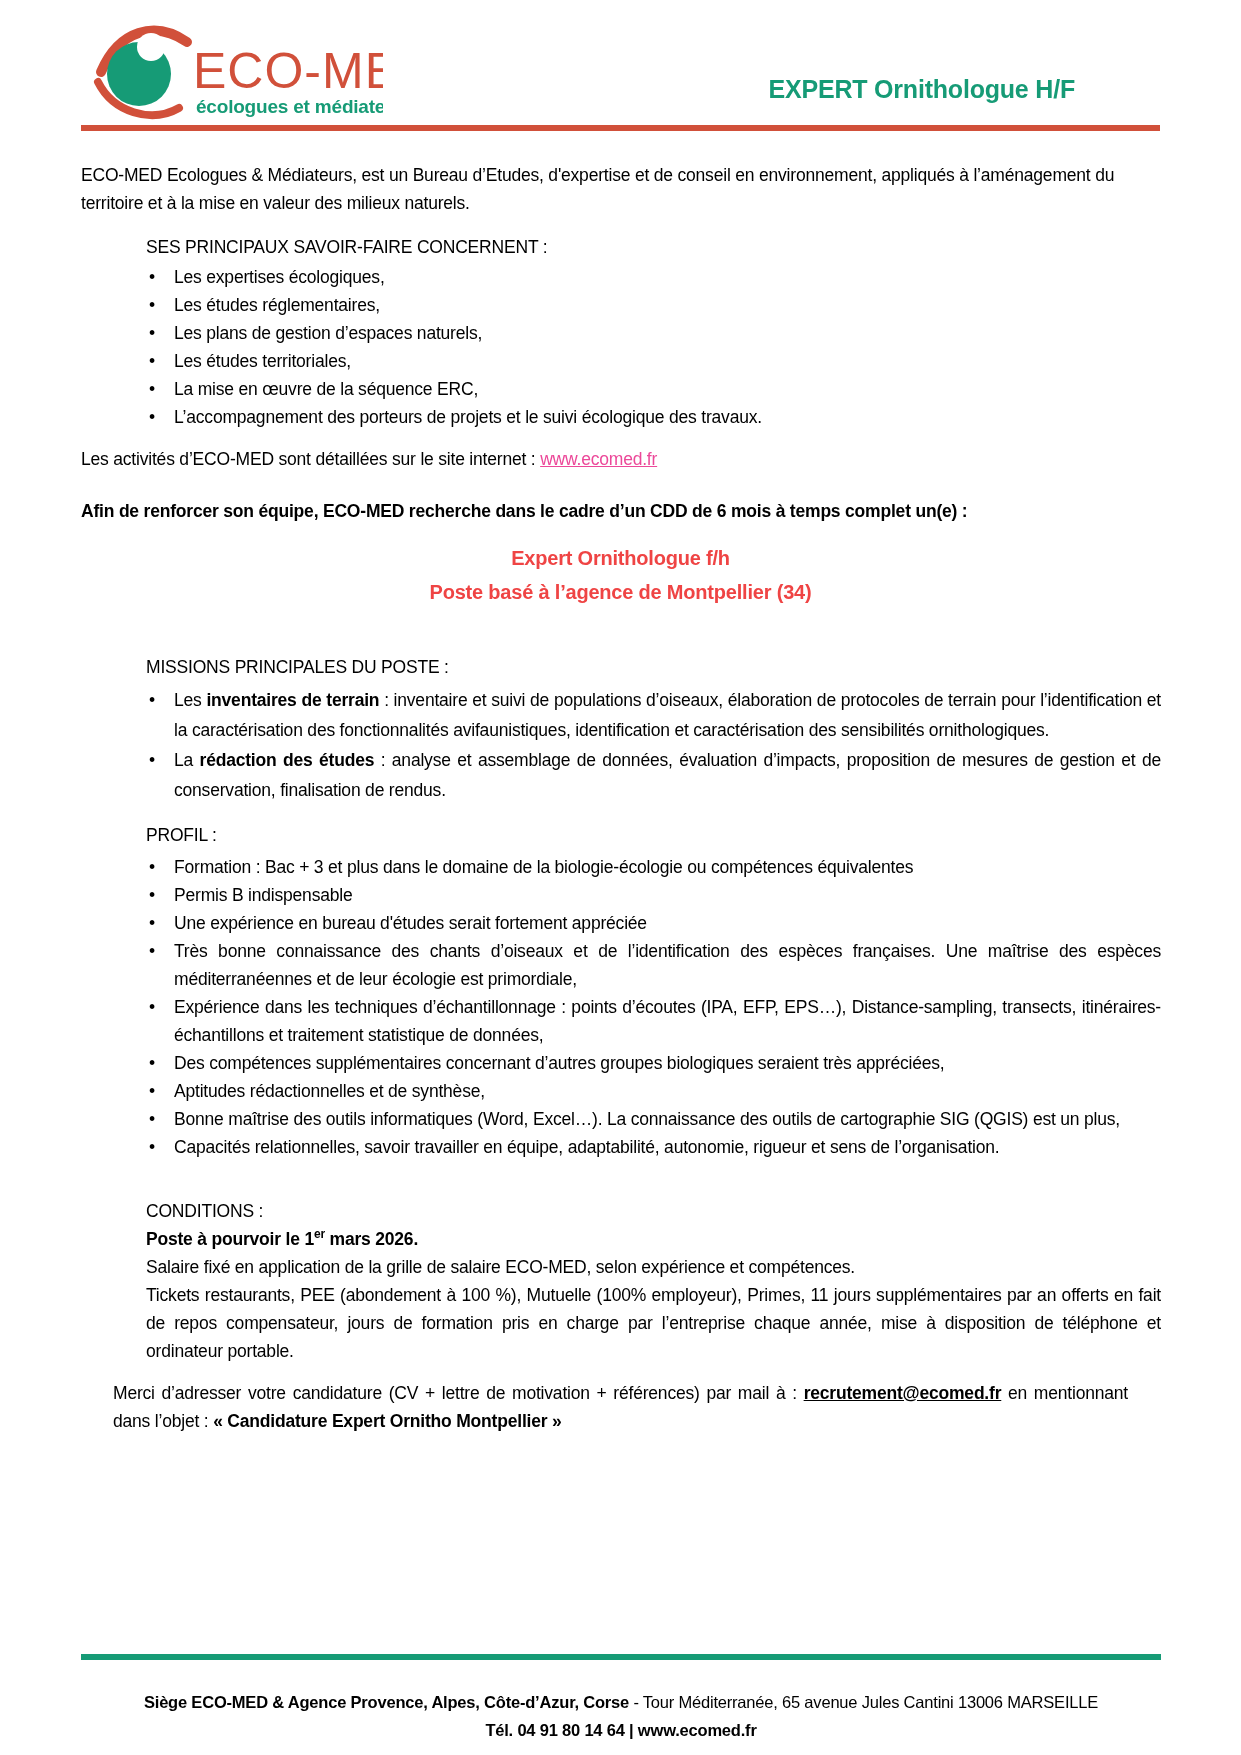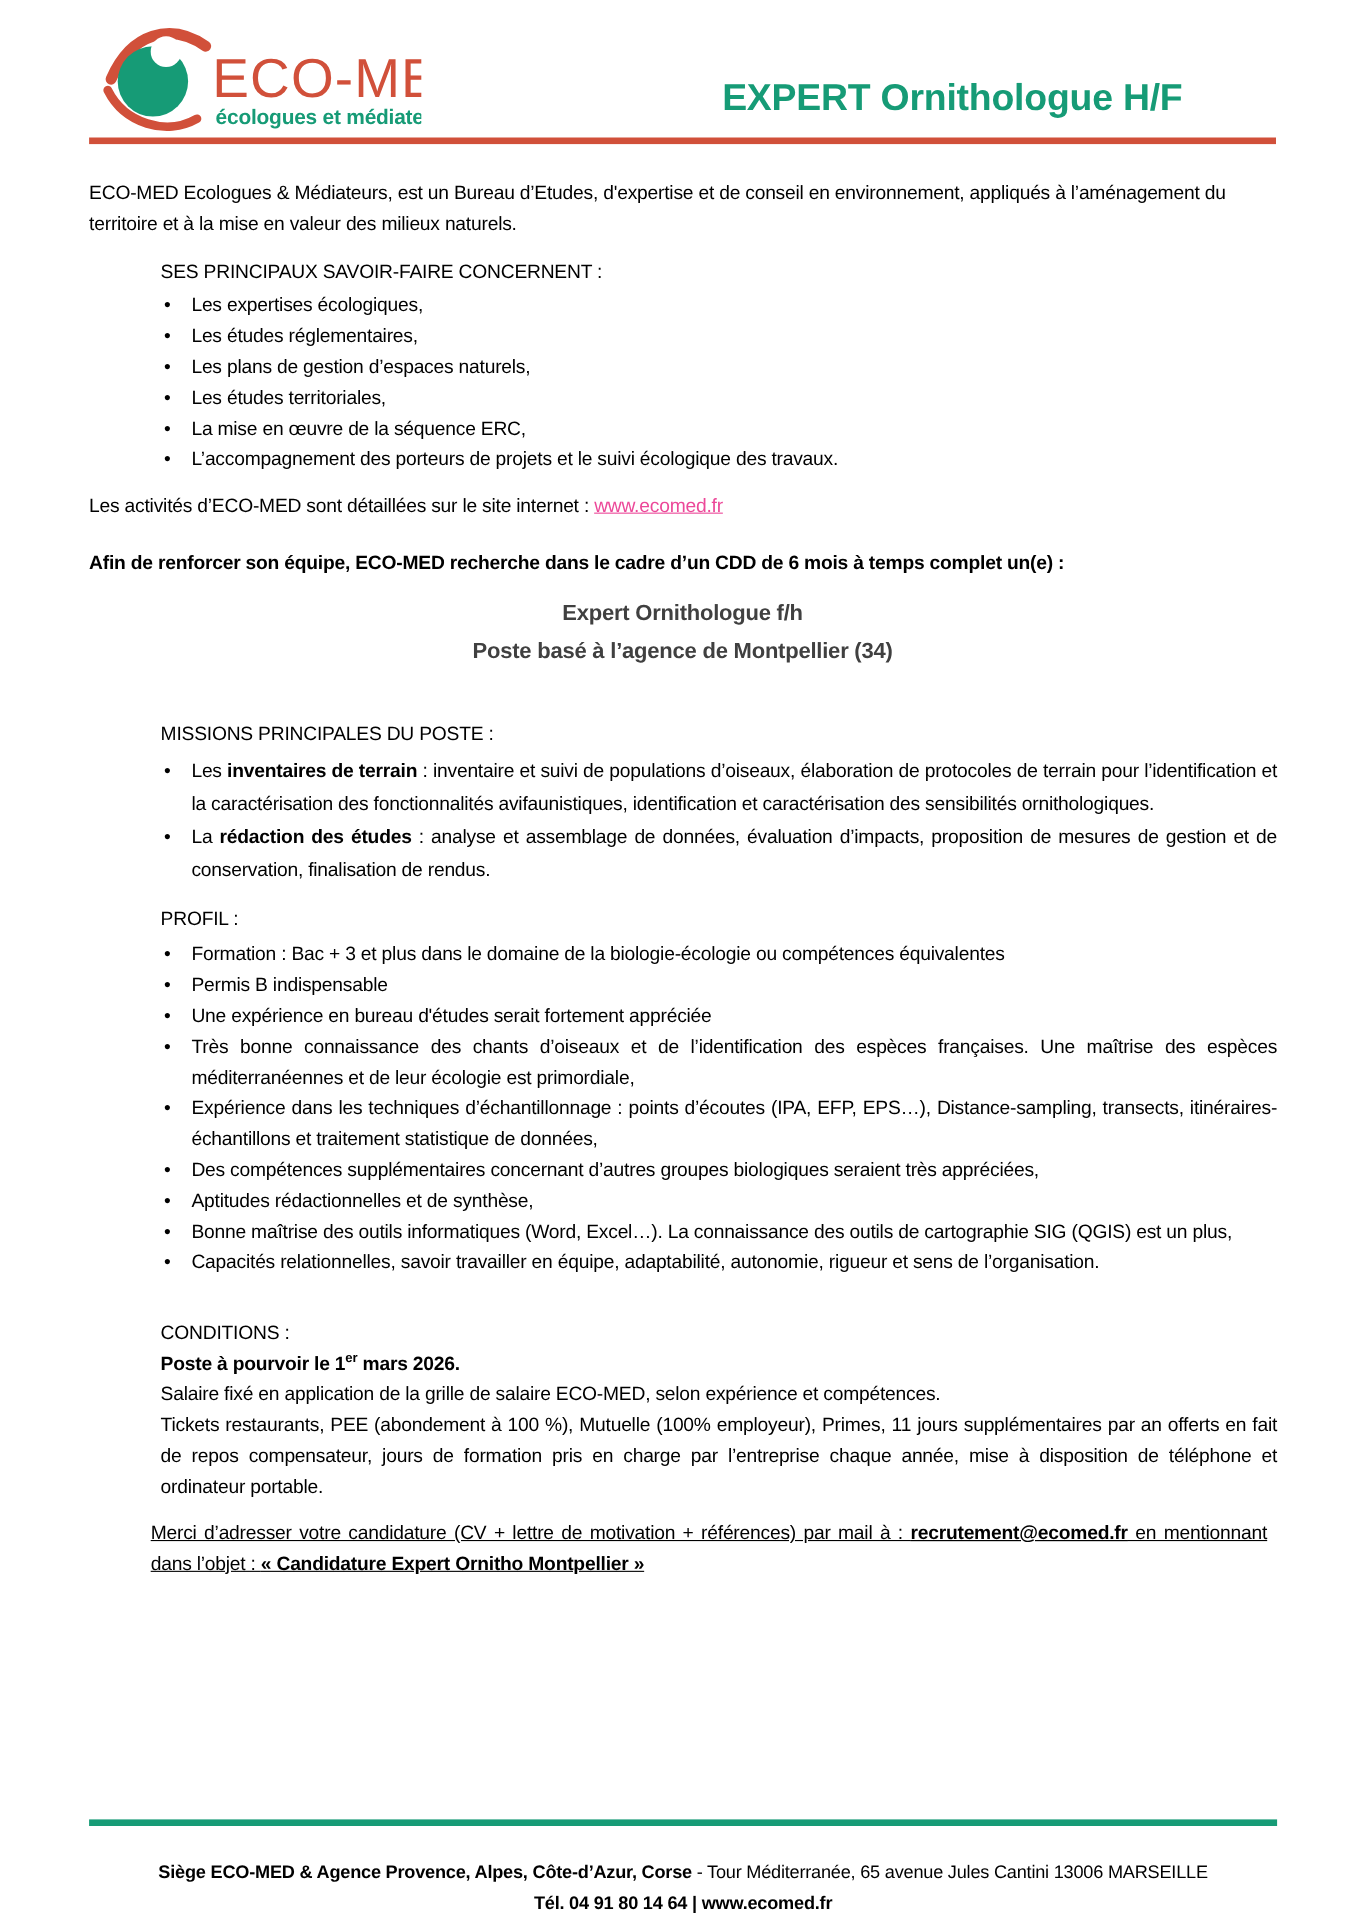--- a/index.html
+++ b/index.html
@@ -6,46 +6,46 @@
   body{
     width:1241px;height:1755px;background:#ffffff;position:relative;overflow:hidden;
     font-family:"Liberation Sans","DejaVu Sans",sans-serif;
     font-size:17.5px;line-height:28px;color:#000;letter-spacing:-0.2px;
   }
   .content{padding:0 81px;}
   
   .doc-header{display:flex;justify-content:space-between;align-items:flex-start;height:125px;}
   .logo{margin-top:14px;margin-left:12px;}
   .header-title{
-    color:#169B76;font-weight:bold;font-size:34px;line-height:30px;
+    color:#169B76;font-weight:bold;font-size:25px;line-height:30px;
     margin-top:74px;margin-right:85px;white-space:nowrap;
   }
   .rule-red{height:6px;background:#D1503A;}
   
   p{margin:0;}
   .intro{margin-top:30px;}
   .section-heading{font-weight:normal;margin-left:65px;}
   .sf-heading{margin-top:16px;}
   ul{list-style:none;margin:0;padding:0;}
   li{position:relative;padding-left:28px;}
   li::before{content:"\2022";position:absolute;left:3px;top:0;}
   .sf-list{margin-left:65px;margin-top:2px;}
   .website-line{margin-top:14px;}
   a.doc-link{color:#ec4899;text-decoration:underline;cursor:pointer;}
   .recruit-line{margin-top:24px;font-weight:bold;}
-  .job-title{margin-top:16px;text-align:center;color:#404040;font-weight:bold;font-size:20px;line-height:34px;}
+  .job-title{margin-top:16px;text-align:center;color:#ef4444;font-weight:bold;font-size:20px;line-height:34px;}
   .missions-heading{margin-top:44px;}
   .missions-list{margin-left:65px;margin-top:4px;width:1015px;text-align:justify;line-height:30px;}
   .profil-heading{margin-top:16px;}
   .profil-list{margin-left:65px;margin-top:4px;width:1015px;text-align:justify;line-height:28px;}
   .conditions-heading{margin-top:36px;}
   .conditions-block{margin-left:65px;width:1015px;}
   .poste-line{font-weight:bold;}
   .cond-justify{text-align:justify;}
-  .apply-par{margin-top:14px;margin-left:56px;width:1015px;text-align:justify;text-decoration:underline;}
+  .apply-par{margin-top:14px;margin-left:32px;width:1015px;text-align:justify;}
   .apply-email{font-weight:bold;text-decoration:underline;color:#000;}
   .apply-object{font-weight:bold;}
   sup{font-size:12px;line-height:0;}
   
   .doc-footer{position:absolute;left:81px;top:1654px;width:1080px;}
   .footer-bar{height:6px;background:#169B76;}
   .footer-text{margin-top:28px;text-align:center;font-size:16.5px;line-height:28px;}
   .footer-bold{font-weight:bold;}
   .footer-line2{font-weight:bold;text-align:center;font-size:16.5px;line-height:28px;}
 </style>

